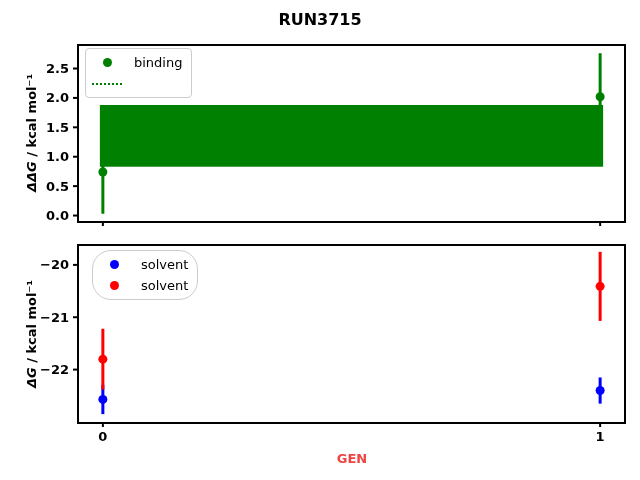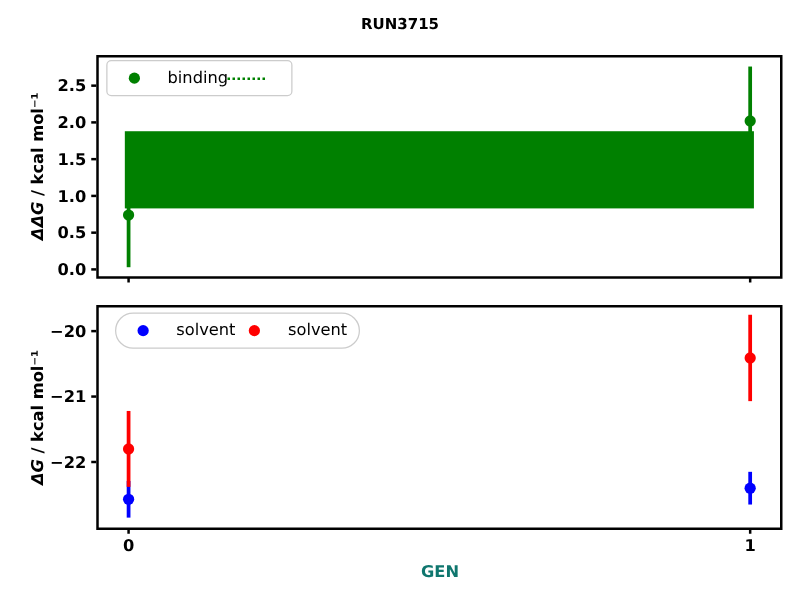--- a/index.html
+++ b/index.html
@@ -1,29 +1,29 @@
 <!DOCTYPE html>
 <html><head>
 <meta charset="utf-8">
 <style>
   html,body{margin:0;padding:0;background:#ffffff;}
   .figure{position:relative;width:640px;height:480px;background:#ffffff;
           font-family:"DejaVu Sans",sans-serif;overflow:hidden;}
   .fig-title{position:absolute;left:320px;top:19px;transform:translate(-50%,-50%);
-             font-size:12px;font-weight:bold;color:#000;white-space:nowrap;}
+             font-size:16px;font-weight:bold;color:#000;white-space:nowrap;}
   .ylabel{position:absolute;transform:translate(-50%,-50%) rotate(-90deg);
           font-size:13px;font-weight:bold;color:#000;white-space:nowrap;}
   .ylabel .math{font-style:italic;}
   .xlabel{position:absolute;left:352px;top:458px;transform:translate(-50%,-50%);
-          font-size:13px;font-weight:bold;color:#0f766e;}
+          font-size:13px;font-weight:bold;color:#ef4444;}
   .axes{position:absolute;}
   .axes svg{overflow:visible;display:block;}
   svg text{font-family:"DejaVu Sans",sans-serif;font-size:13px;font-weight:bold;fill:#000;}
   .legend{position:absolute;background:#fff;border:1px solid #cccccc;border-radius:4px;
-          padding:3px 9px 3px 6px;display:flex;z-index:5;}
+          padding:3px 9px 3px 6px;display:flex;flex-direction:column;z-index:5;}
   .legend .row{display:flex;align-items:center;height:21px;}
   .legend .marker-wrap{width:30px;display:flex;align-items:center;justify-content:center;
           margin-right:12px;flex:none;}
   .legend .dot{width:9px;height:9px;border-radius:50%;}
   .legend .dline{width:30px;height:0;border-top:2px dotted;}
   .legend .lbl{font-size:13px;color:#000;white-space:nowrap;}
 </style>
 </head>
 <body>
 

